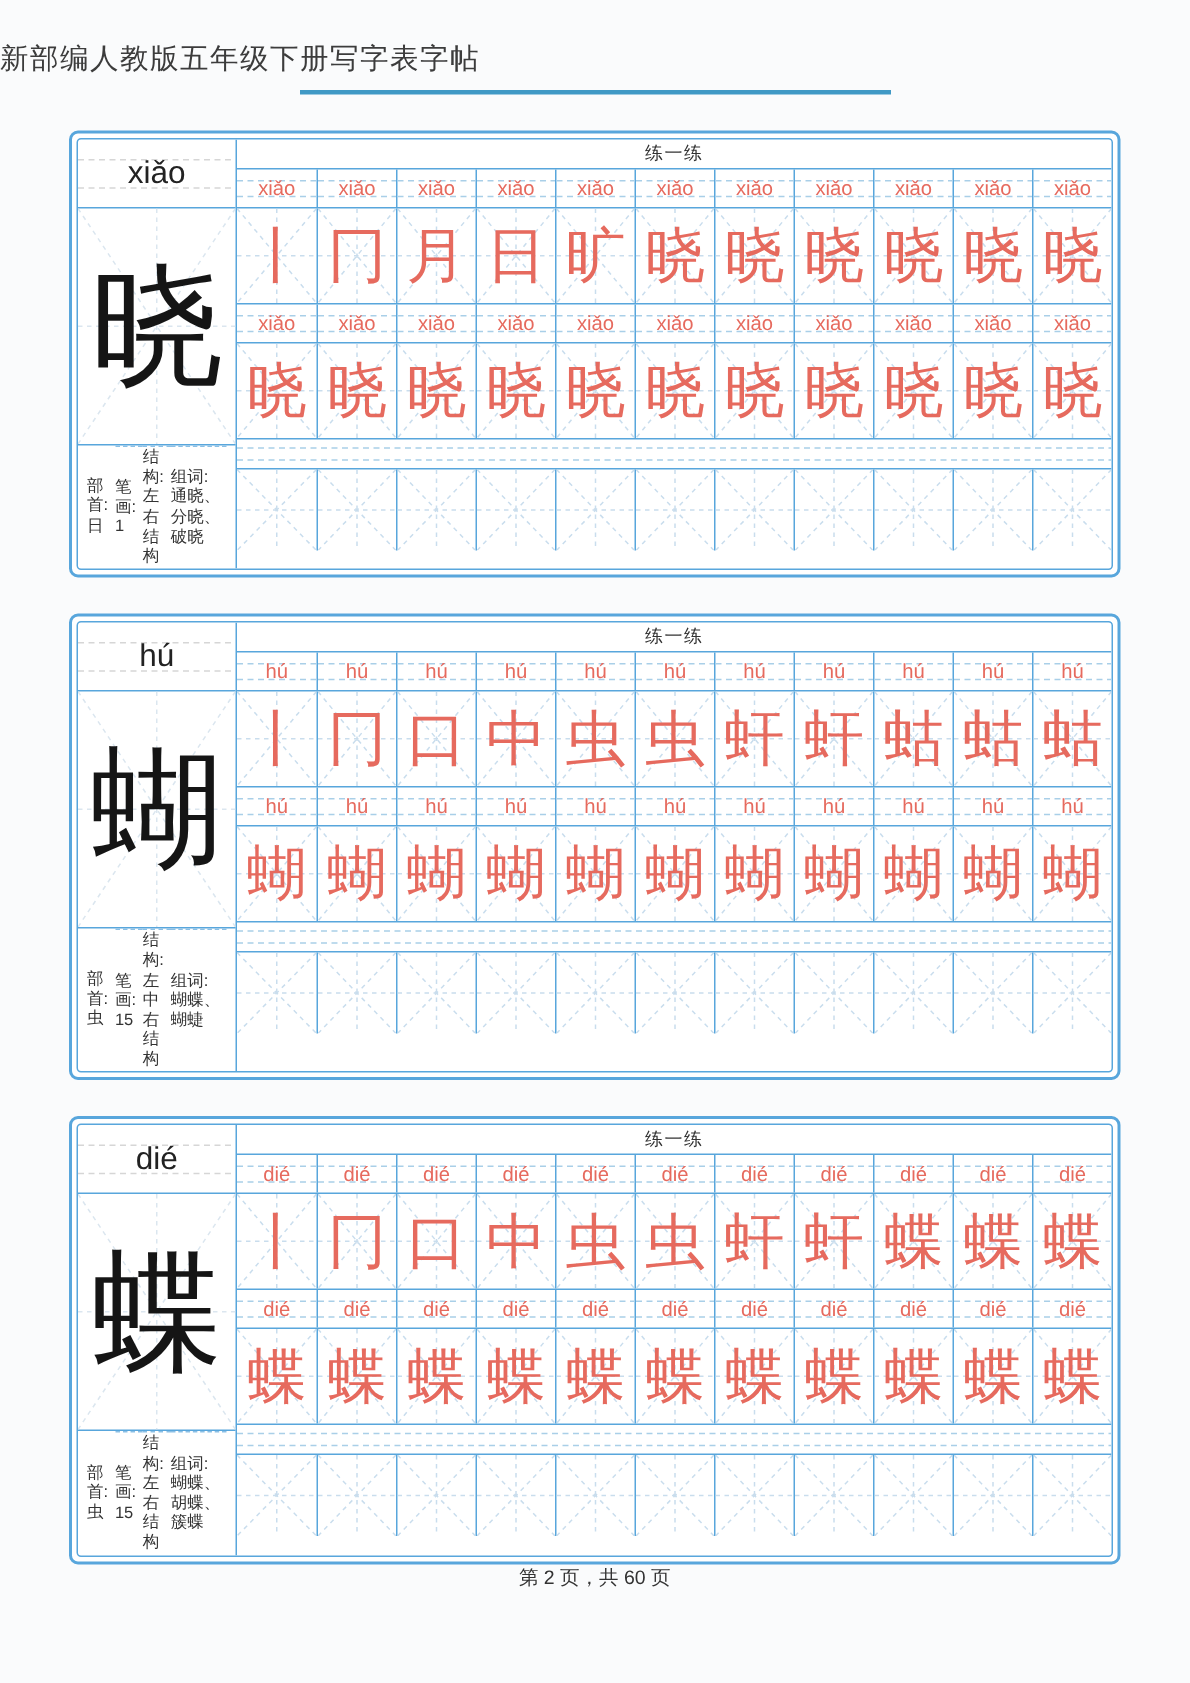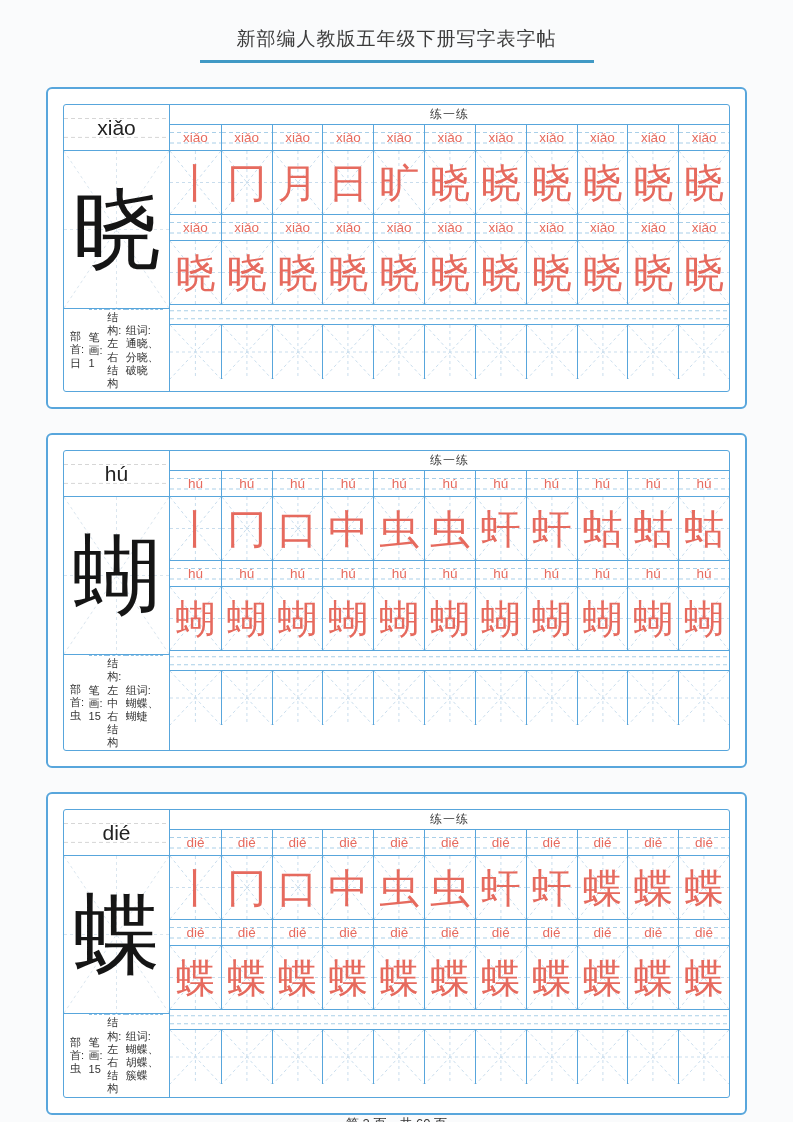--- a/index.html
+++ b/index.html
@@ -7,30 +7,30 @@
     --red:#e66a5e;
     --ink:#333;
   }
   *{box-sizing:border-box;margin:0;padding:0;}
   html,body{width:793px;height:1122px;overflow:hidden;}
   body{
     background:#fafbfc;
     font-family:"Liberation Sans","DejaVu Sans",sans-serif;
     color:var(--ink);
   }
-  .page-header{padding-top:26px;text-align:center;}
+  .page-header{padding-top:26px;text-align:left;}
   .page-title{font-size:19px;font-weight:500;color:#3c3c3c;letter-spacing:1px;}
   .title-underline{
     width:394px;height:3px;margin:8px auto 0;
     border-top:2px solid #4099c5;border-bottom:1px solid #4099c5;
   }
   #blocks{margin:24px 46px 0;}
   .block{
     border:2px solid var(--blue);border-radius:6px;
-    padding:15px;background:#fff;
+    padding:3px;background:#fff;
   }
   .block + .block{margin-top:24px;}
   .block-inner{
     border:1px solid var(--blue);border-radius:3px;
     display:flex;background:#fff;overflow:hidden;
   }
   
   .left-col{width:106px;border-right:1px solid var(--blue);display:flex;flex-direction:column;}
   .pinyin-box{
     height:46px;position:relative;border-bottom:1px solid var(--blue);

